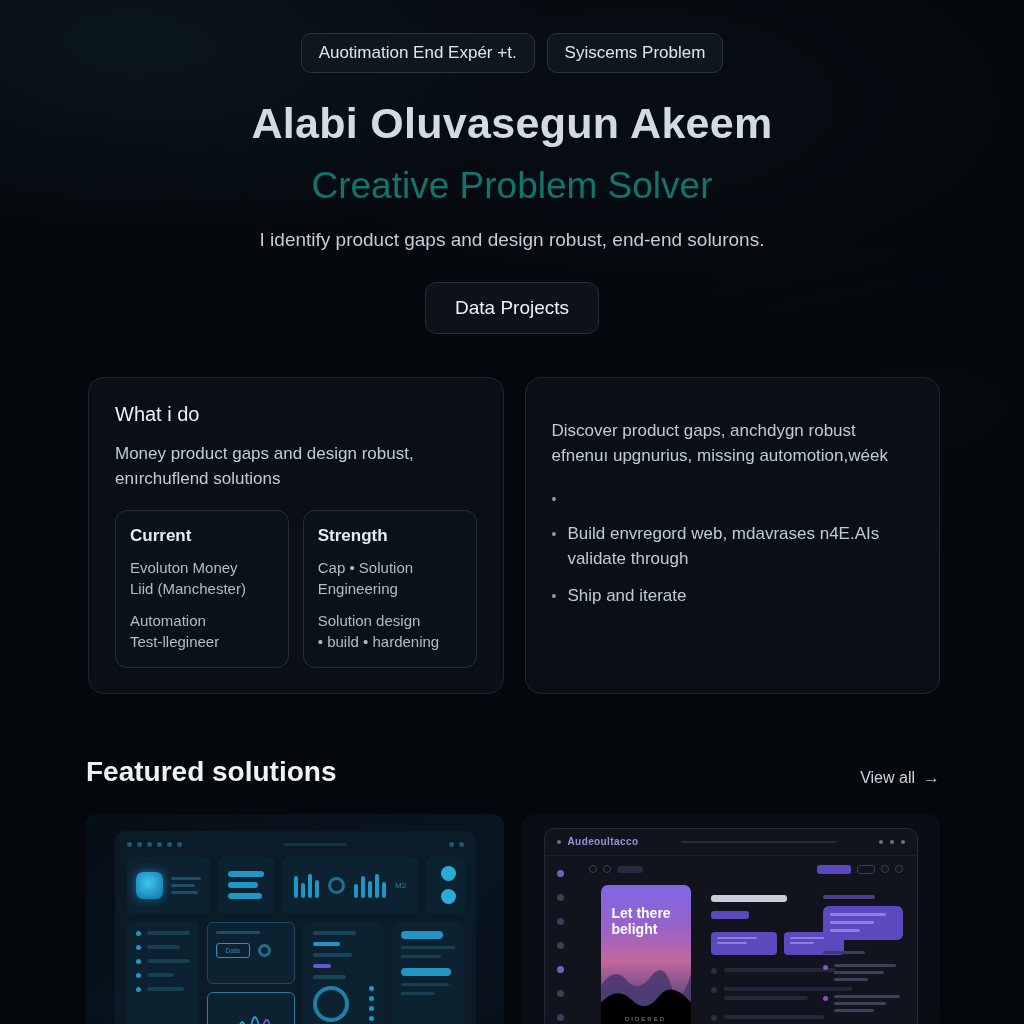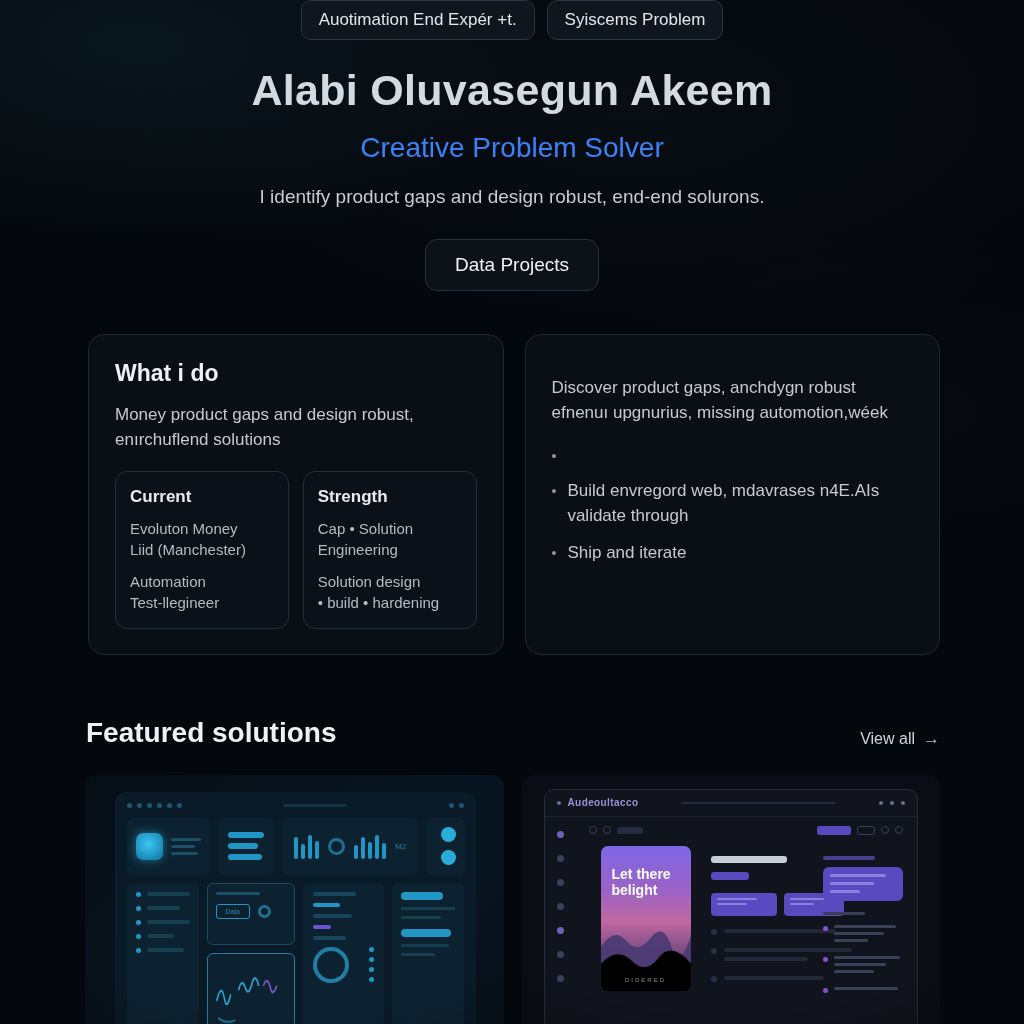--- a/index.html
+++ b/index.html
@@ -10,38 +10,38 @@
     color:#e8edf2;
     background:
       radial-gradient(700px 360px at 12% 4%, rgba(22,58,72,.30), transparent 60%),
       radial-gradient(900px 420px at 62% 10%, rgba(26,44,62,.18), transparent 60%),
       radial-gradient(600px 300px at 90% 40%, rgba(18,30,44,.12), transparent 60%),
       #04070b;
   }
   .preline { white-space:pre-line; }
 
   
-  .hero { text-align:center; }
+  .hero { padding-top:33px; text-align:center; }
   .badges { display:flex; justify-content:center; gap:12px; }
   .badge {
     display:inline-block; padding:9px 17px; font-size:17px; color:#dfe6ec;
     background:#10161d; border:1px solid #2a343d; border-radius:10px;
   }
   .h1 { margin:26px 0 0; font-size:43px; font-weight:600; letter-spacing:.3px; color:#d2dbe2; }
-  .subtitle { margin-top:17px; font-size:28px; font-weight:400; color:#3b82f6; }
+  .subtitle { margin-top:17px; font-size:37px; font-weight:400; color:#0f766e; }
   .tagline { margin-top:22px; font-size:19px; color:#c4ccd4; }
   .cta {
     display:inline-block; margin-top:31px; padding:14px 29px; font-size:19px; color:#eef2f6;
     background:#0c1218; border:1px solid #26303a; border-radius:12px; cursor:pointer;
   }
 
   
   .cards { display:flex; gap:21px; margin:43px 84px 0 88px; align-items:stretch; }
   .card { flex:1; background:#0a0f15; border:1px solid #1e2831; border-radius:16px; padding:25px 26px; }
-  .card h2 { margin:0; font-size:23px; font-weight:700; color:#edf1f6; }
+  .card h2 { margin:0; font-size:20px; font-weight:400; color:#edf1f6; }
   .card .body { margin-top:16px; font-size:17px; line-height:1.47; color:#c2cbd3; }
   .subcards { display:flex; gap:14px; margin-top:18px; }
   .subcard { flex:1; background:#0b1118; border:1px solid #242e38; border-radius:12px; padding:15px 14px; }
   .subcard h3 { margin:0; font-size:17px; font-weight:600; color:#e7ecf1; }
   .subcard .item { margin-top:11px; font-size:15px; line-height:1.4; color:#b2bcc6; }
   .bullets { margin:18px 0 0; padding:0; list-style:none; max-width:352px; }
   .bullets li { display:flex; gap:11px; font-size:17px; line-height:1.47; color:#c2cbd3; margin-top:12px; }
   .bullets li:first-child { margin-top:0; }
   .bullets .mark { color:#8d97a1; font-size:14px; padding-top:2px; }
 

